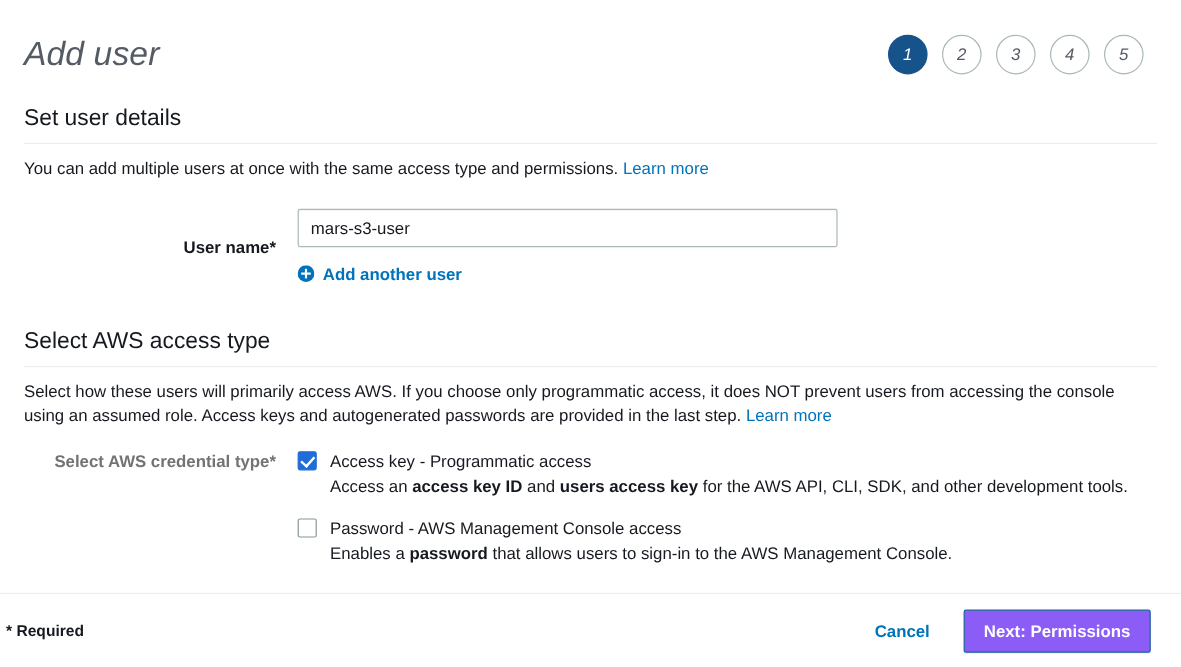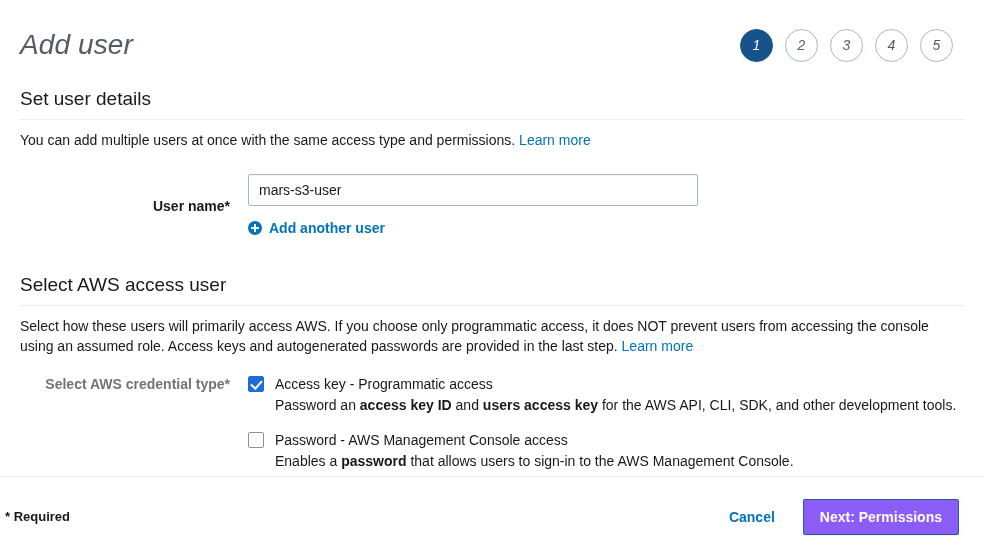--- a/index.html
+++ b/index.html
@@ -215,21 +215,21 @@
     max-width: 700px;
   }
   .option-desc b { font-weight: bold; }
 
   
   .footer {
     position: absolute;
     left: 0;
     right: 0;
     bottom: 0;
-    height: 80px;
+    height: 62px;
     border-top: 1px solid #eaeded;
     display: flex;
     align-items: center;
     justify-content: space-between;
     padding: 0 25px 0 5px;
     background: #fff;
   }
   .required-note {
     font-size: 13px;
     font-weight: bold;
@@ -303,37 +303,37 @@
                 <rect x="3" y="6.1" width="8" height="1.8" fill="#ffffff"></rect>
               </svg>
             </span>
             <span>Add another user</span>
           </button>
         </div>
       </div>
     </div>
 
     <div class="access-section">
-      <div class="section-title">Select AWS access user</div>
+      <div class="section-title">Select AWS access type</div>
       <hr class="rule">
       <p class="section-desc">
         <span>Select how these users will primarily access AWS. If you choose only programmatic access, it does NOT prevent users from accessing the console using an assumed role. Access keys and autogenerated passwords are provided in the last step.</span>
         <a class="link" href="#">Learn more</a>
       </p>
 
       <div class="cred-row">
         <div class="cred-label">Select AWS credential type*</div>
         <div class="cred-options">
 
           <div class="option">
             <div class="checkbox checked"></div>
             <div class="option-body">
               <div class="option-title">Access key - Programmatic access</div>
               <div class="option-desc">
-                <span>Password an </span><b>access key ID</b><span> and </span><b>users access key</b><span> for the AWS API, CLI, SDK, and other development tools.</span>
+                <span>Access an </span><b>access key ID</b><span> and </span><b>users access key</b><span> for the AWS API, CLI, SDK, and other development tools.</span>
               </div>
             </div>
           </div>
 
           <div class="option">
             <div class="checkbox"></div>
             <div class="option-body">
               <div class="option-title">Password - AWS Management Console access</div>
               <div class="option-desc">
                 <span>Enables a </span><b>password</b><span> that allows users to sign-in to the AWS Management Console.</span>

